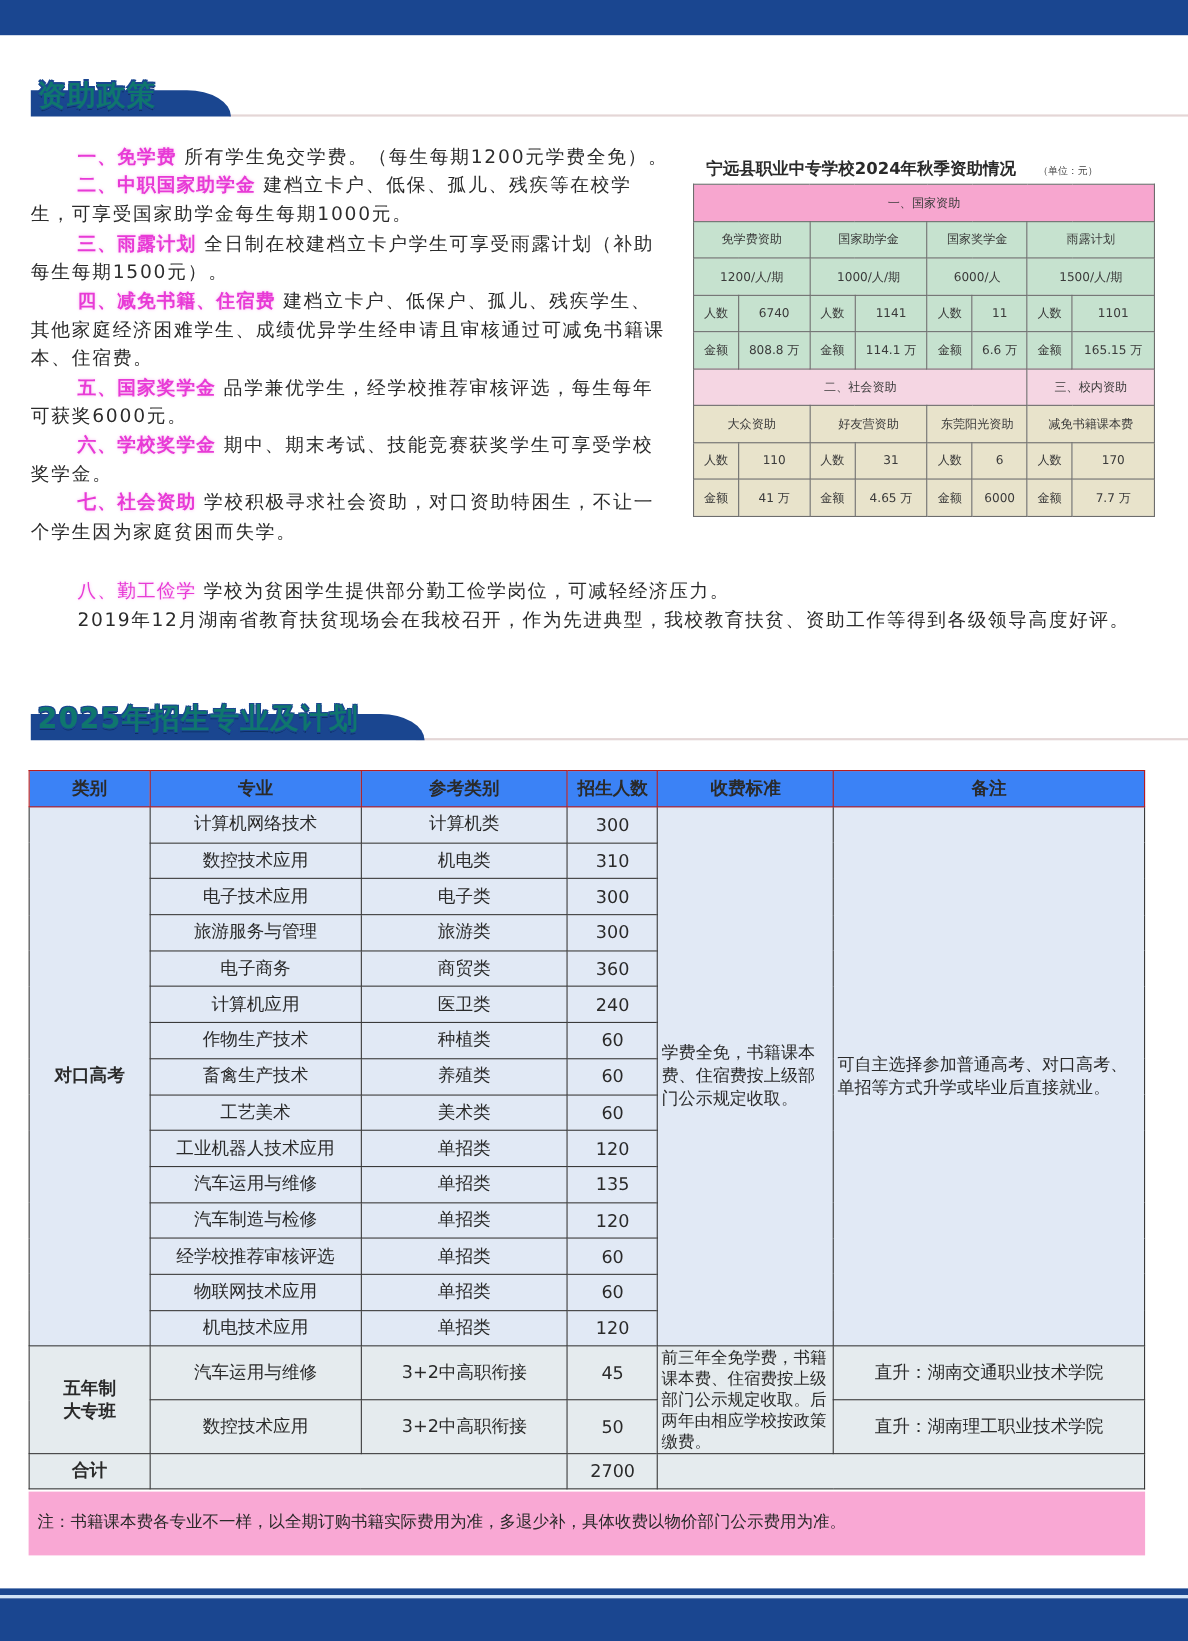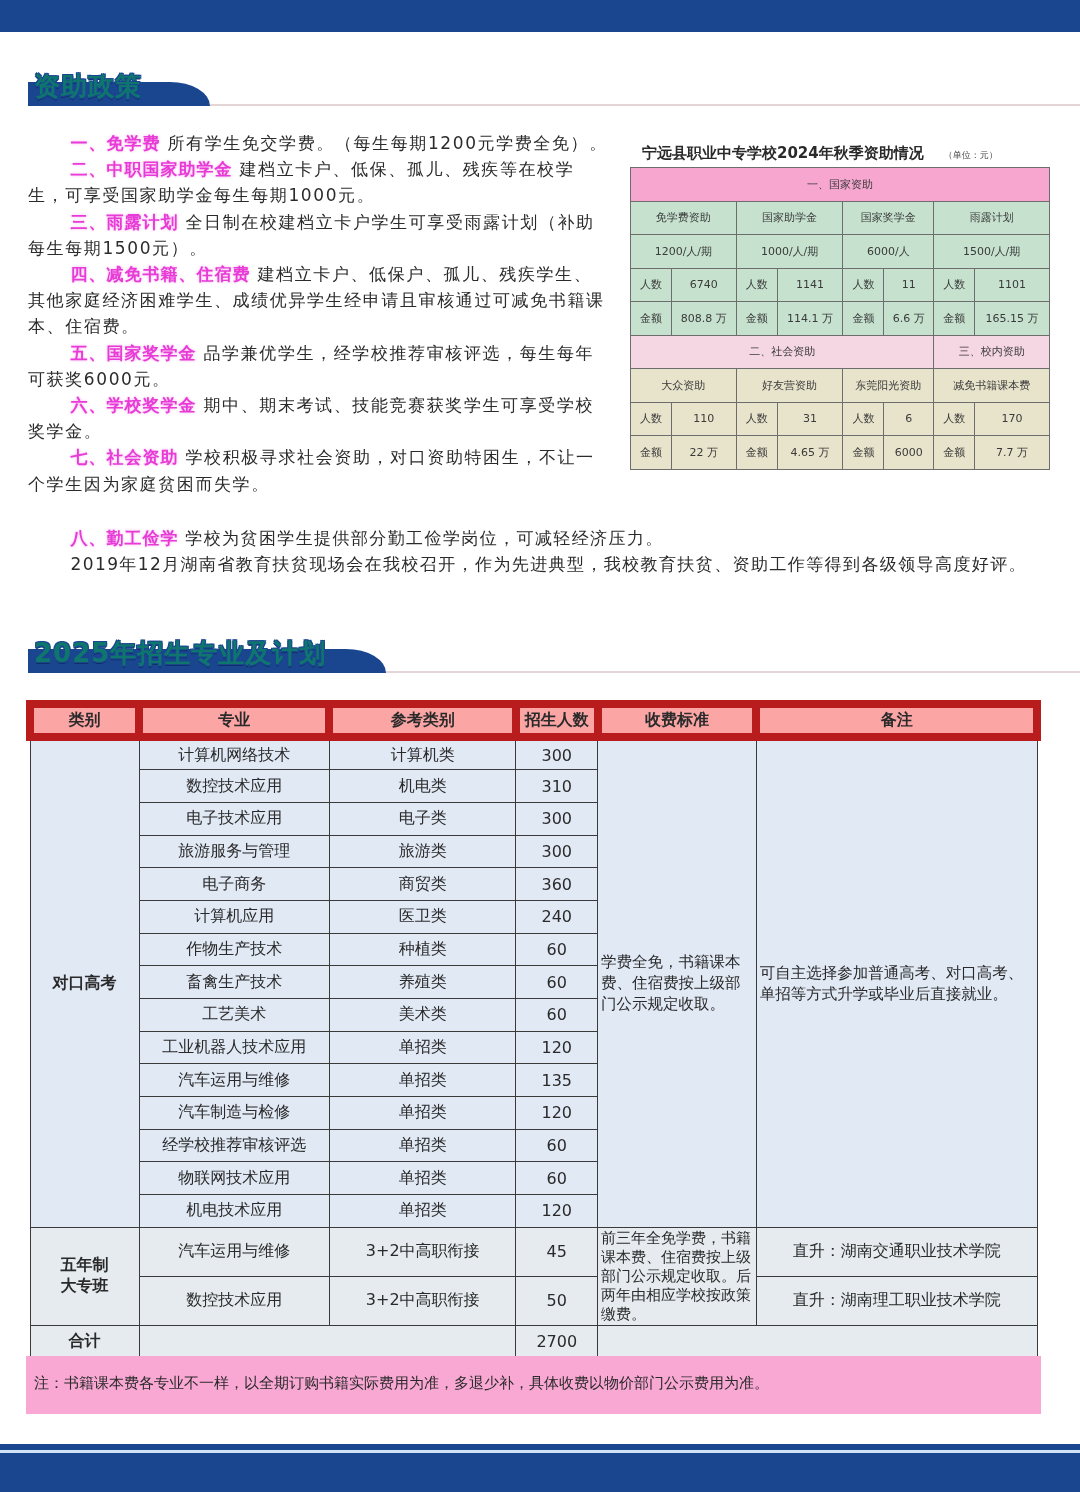--- a/index.html
+++ b/index.html
@@ -15,35 +15,35 @@
   .section-head .tab { position: absolute; left: 0; bottom: 0; height: 24px; background: #1a4690; border-top-right-radius: 40px 24px; }
   .section-head .rule { position: absolute; bottom: 0; height: 2px; background: #e4d6d6; }
   .section-head .title { position: absolute; left: 6px; bottom: 2px; font-size: 26px; font-weight: bold; color: #0f766e; letter-spacing: 1px;
     text-shadow: -1px -1px 0 #1a4690, 1px -1px 0 #1a4690, -1px 1px 0 #1a4690, 1px 1px 0 #1a4690, 0 2px 0 #0f2f66; white-space: nowrap; }
 
   .policy-text { position: absolute; left: 28px; top: 130px; width: 580px; font-size: 17px; line-height: 26.2px; letter-spacing: 1.6px; color: #2b2b2b; }
   .policy-text p { text-indent: 2.5em; }
   .policy-text .hl { color: #e83ad6; font-weight: bold; letter-spacing: 1px; text-shadow: 0 0 3px #f7b8f0; }
   .policy-full { position: absolute; left: 28px; top: 525px; width: 1030px; font-size: 17px; line-height: 26.2px; letter-spacing: 1.4px; color: #2b2b2b; }
   .policy-full p { text-indent: 2.5em; }
-  .policy-full .hl { color: #e83ad6; font-weight: bold; letter-spacing: 1px; text-shadow: 0 0 3px #f7b8f0; }
+  .policy-full .hl { color: #e83ad6; font-weight: normal; letter-spacing: 1px; text-shadow: 0 0 3px #f7b8f0; }
 
   .aid-title { position: absolute; left: 630px; top: 143px; width: 420px; white-space: nowrap; }
   .aid-title .main { font-size: 15px; font-weight: bold; color: #2a2a2a; margin-left: 12px; }
   .aid-title .unit { font-size: 9px; color: #444; margin-left: 20px; }
 
   table.aid { position: absolute; left: 630px; top: 167px; width: 420px; border-collapse: collapse; font-size: 11px; color: #3a3a3a; }
   table.aid td { border: 1px solid #6d6d6d; text-align: center; height: 33.5px; padding: 0; }
   table.aid td.pink { background: #f7a6cf; }
   table.aid td.lightpink { background: #f5d6e3; }
   table.aid tr.green td { background: #c6e2cf; }
   table.aid tr.beige td { background: #e8e3cb; }
 
   table.plan { position: absolute; left: 26px; top: 700px; width: 1015px; border-collapse: collapse; font-size: 16px; color: #2a2a2a; }
-  table.plan th { background: #fca5a5; border: 8px solid #b91c1c; height: 33px; font-size: 16px; font-weight: bold; }
+  table.plan th { background: #3b82f6; border: 1px solid #b91c1c; height: 33px; font-size: 16px; font-weight: bold; }
   table.plan td { border: 1.5px solid #3a3a3a; text-align: center; height: 32.7px; padding: 0; background: #e1e9f5; }
   table.plan tr.five td { background: #e5ebee; height: 49px; }
   table.plan tr.total td { background: #e5ebee; height: 32px; }
   table.plan td.cat { font-weight: bold; }
   table.plan td.fee, table.plan td.note { text-align: left; vertical-align: middle; font-size: 15.5px; line-height: 21px; padding: 0 3px; }
   table.plan td.fee5 { text-align: left; font-size: 15px; line-height: 19px; padding: 0 3px; }
 
   .footnote { position: absolute; left: 26px; top: 1356px; width: 1015px; height: 58px; background: #f9a8d4; font-size: 15px; padding: 18px 0 0 8px; color: #2a2a2a; }
 </style>
 </head>
@@ -136,21 +136,21 @@
         <td>110</td>
     <td>人数</td>
         <td>31</td>
     <td>人数</td>
         <td>6</td>
     <td>人数</td>
         <td>170</td>
   </tr>
   <tr class="beige">
     <td>金额</td>
-        <td>22 万</td>
+        <td>41 万</td>
     <td>金额</td>
         <td>4.65 万</td>
     <td>金额</td>
         <td>6000</td>
     <td>金额</td>
         <td>7.7 万</td>
   </tr>
 </tbody>
   </table>
 

